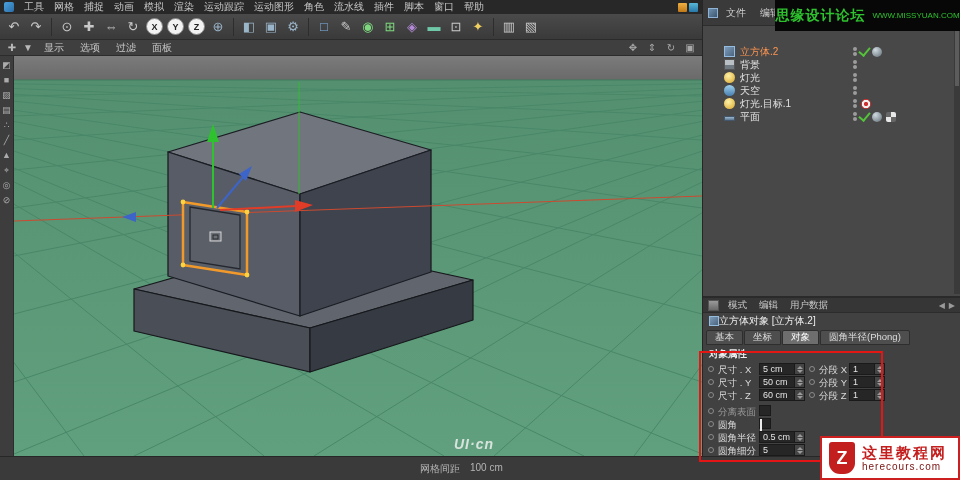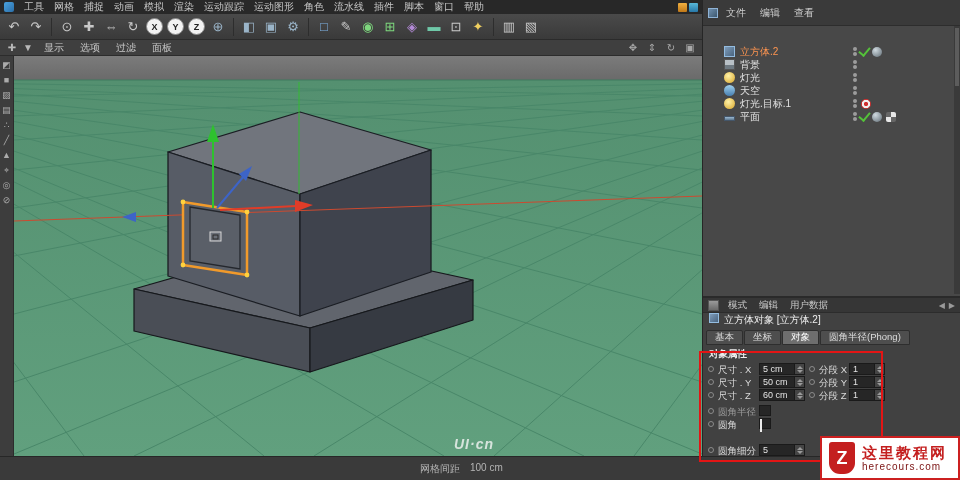--- a/index.html
+++ b/index.html
@@ -71,21 +71,21 @@
   .tag.target{background:radial-gradient(circle,#d03030 28%,#f0f0f0 32% 58%,#d03030 62%);}
   .om-scroll{position:absolute;right:0;top:26px;width:6px;height:268px;background:#3a3a3a;}
   .om-thumb{width:4px;height:58px;background:#5c5c5c;margin:2px auto 0;}
 
   
   .am{position:absolute;left:0;top:296px;width:100%;height:160px;background:#414141;border-top:2px solid #2a2a2a;box-sizing:border-box;}
   .am-modebar{height:14px;background:#363636;display:flex;align-items:center;font-size:9.5px;color:#cccccc;padding:0 5px;gap:2px;border-bottom:1px solid #2c2c2c;justify-content:flex-end;}
   .am-gridicon{width:9px;height:9px;background:linear-gradient(#9a9a9a,#6a6a6a);border:1px solid #555;margin-right:2px;}
   .am-mi{padding:0 5px;}
   .am-nav{margin-left:auto;display:flex;gap:4px;font-size:8px;color:#9a9a9a;}
-  .am-title{height:15px;display:flex;font-size:10px;color:#efefef;padding:0 6px;gap:5px;}
+  .am-title{height:15px;display:flex;align-items:center;font-size:10px;color:#efefef;padding:0 6px;}
   .am-cubeicon{width:10px;height:10px;border:1px solid #93bce0;background:linear-gradient(135deg,#7e9cba,#49647f);box-sizing:border-box;}
   .am-tabs{height:16px;display:flex;gap:1px;padding:1px 3px 0;align-items:center;}
   .am-tab{background:#4e4e4e;border:1px solid #2e2e2e;font-size:9.5px;color:#dddddd;padding:0 8px;display:flex;align-items:center;border-radius:2px 2px 0 0;}
   .am-tab.active{background:#6e6e6e;color:#ffffff;}
   .am-body{position:relative;font-size:9.5px;color:#dcdcdc;}
   .am-section{padding:3px 0 2px 6px;font-weight:bold;color:#eeeeee;font-size:9.5px;}
   .am-rows{position:relative;height:96px;}
   .am-row{position:absolute;left:0;width:100%;height:13px;}
   .adot{position:absolute;left:5px;top:3px;width:6px;height:6px;border:1px solid #8a8a8a;border-radius:50%;box-sizing:border-box;}
   .albl{position:absolute;left:15px;top:1px;width:40px;white-space:nowrap;}
@@ -453,27 +453,38 @@
             <span class="afld afld2">
                 <span class="val">1</span>
                 <span class="spin">
                   <i class="up"></i>
                   <i class="dn"></i>
                 </span>
               </span>
           </div>
           <div class="am-row r4">
             <span class="adot"></span>
-            <span class="albl dim" style="width:42px">圆角半径</span>
+            <span class="albl dim" style="width:42px">分离表面</span>
             <span class="acheck"></span>
           </div>
           <div class="am-row r5">
             <span class="adot"></span>
             <span class="albl">圆角</span>
             <span class="acheck"><span class="mk"></span></span>
+          </div>
+          <div class="am-row r6">
+            <span class="adot"></span>
+            <span class="albl">圆角半径</span>
+            <span class="afld">
+                <span class="val">0.5 cm</span>
+                <span class="spin">
+                  <i class="up"></i>
+                  <i class="dn"></i>
+                </span>
+              </span>
           </div>
           <div class="am-row r7">
             <span class="adot"></span>
             <span class="albl">圆角细分</span>
             <span class="afld">
                 <span class="val">5</span>
                 <span class="spin">
                   <i class="up"></i>
                   <i class="dn"></i>
                 </span>
@@ -484,20 +495,24 @@
     </div>
   </div>
 
   <div class="statusbar">
     <span class="sb-grid">
       <span>网格间距</span>
       <span>100 cm</span>
     </span>
   </div>
 
+  <div class="banner">
+    <span class="banner-title">思缘设计论坛</span>
+    <span class="banner-url">WWW.MISSYUAN.COM</span>
+  </div>
 
   <div class="logo">
     <span class="logo-shield">Z</span>
     <span class="logo-text">
       <span class="logo-title">这里教程网</span>
       <span class="logo-url">herecours.com</span>
     </span>
   </div>
 
   <div class="annotation"></div>

